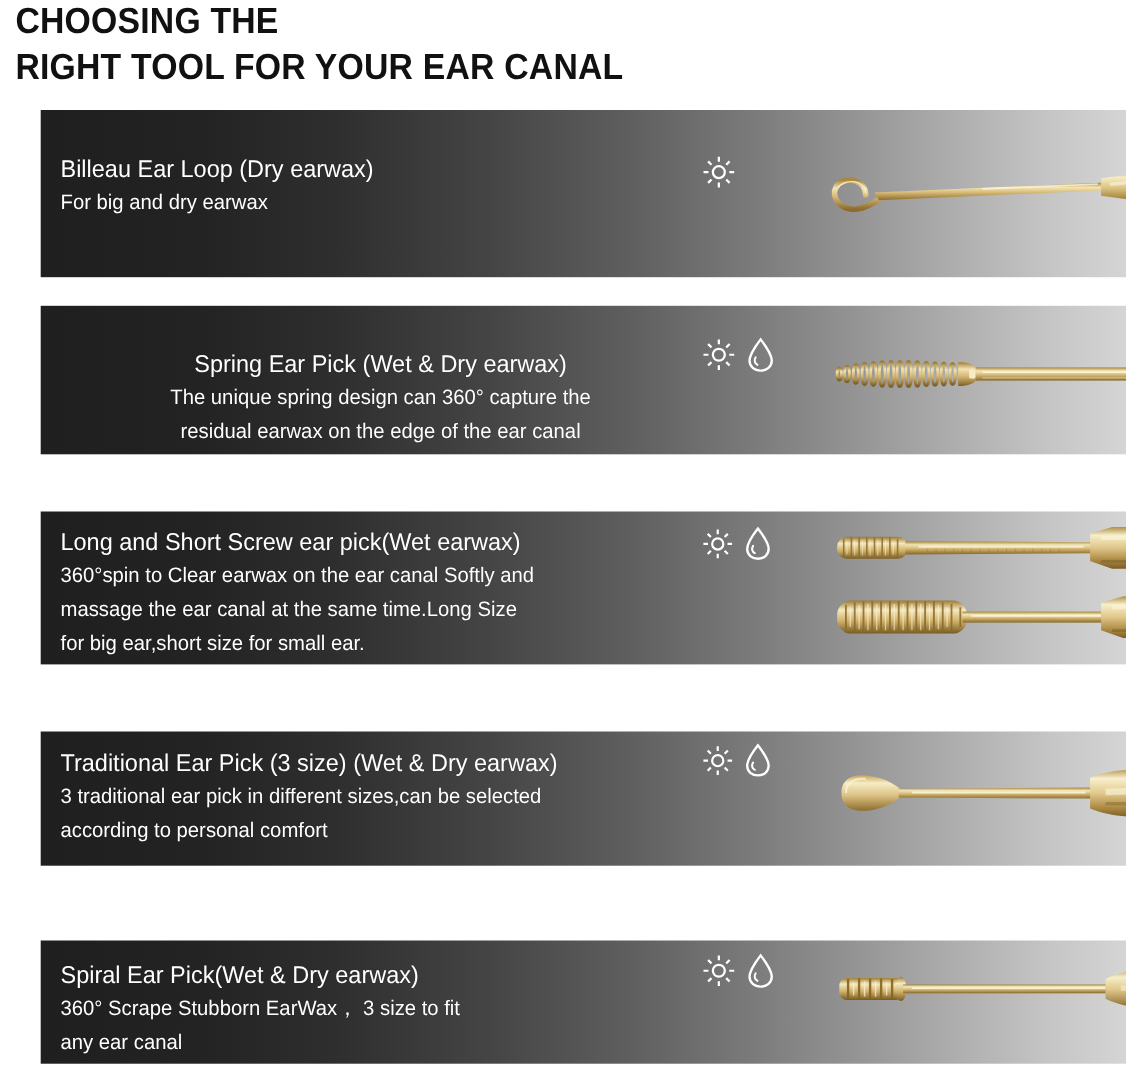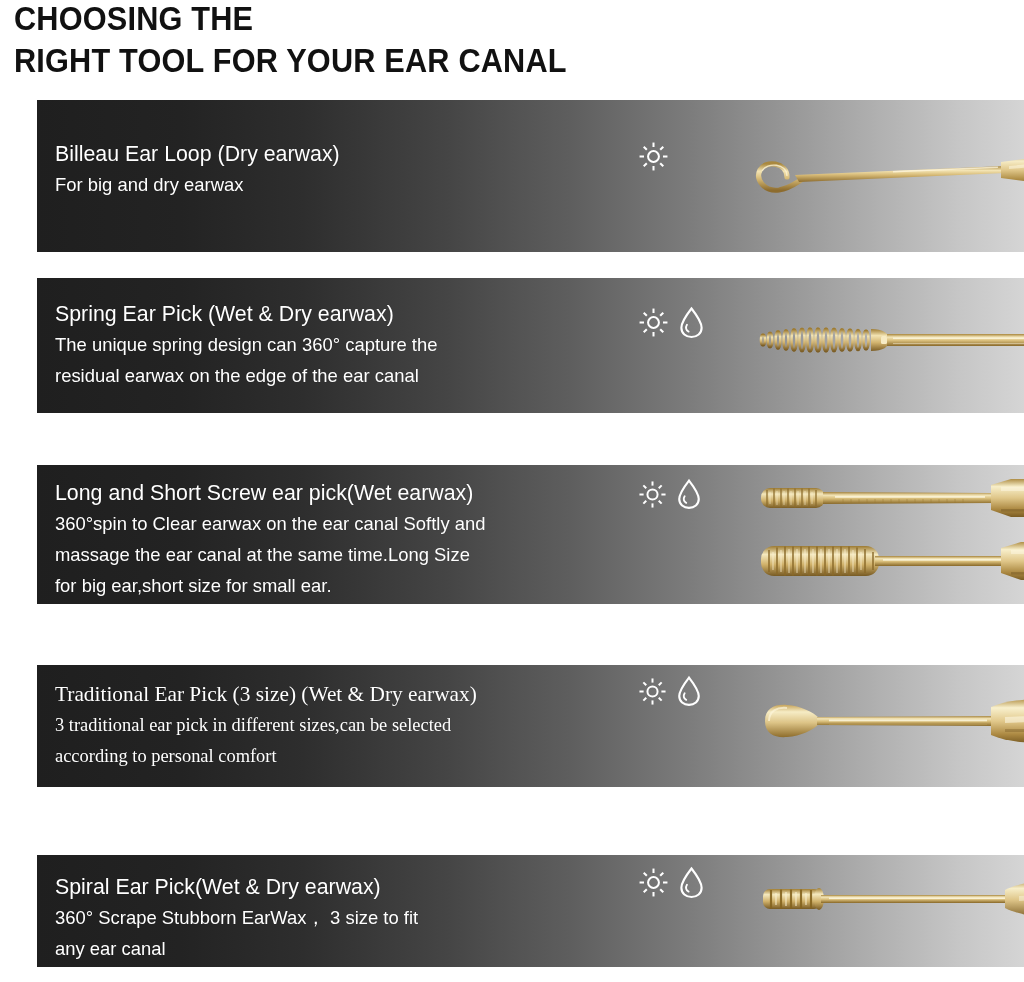--- a/index.html
+++ b/index.html
@@ -47,23 +47,23 @@
   #band-5 { top:855px;  height:112px; }
 
   
   .text-col {
     position:absolute;
     left:18px;
     width:600px;
     color:#ffffff;
   }
   #band-1 .text-col { top:38px; }
-  #band-2 .text-col { top:20px; }
+  #band-2 .text-col { top:37px;text-align:center; }
   #band-3 .text-col { top:12px; }
-  #band-4 .text-col { top:13px;font-family:Liberation Serif, serif; }
+  #band-4 .text-col { top:13px; }
   #band-5 .text-col { top:16px; }
 
   .row-title {
     font-size:22px;
     line-height:31px;
     font-weight:normal;
     white-space:nowrap;
     transform:scaleX(0.97);
     transform-origin:left center;
     text-shadow:0 0 1px rgba(0,0,0,0.35);

